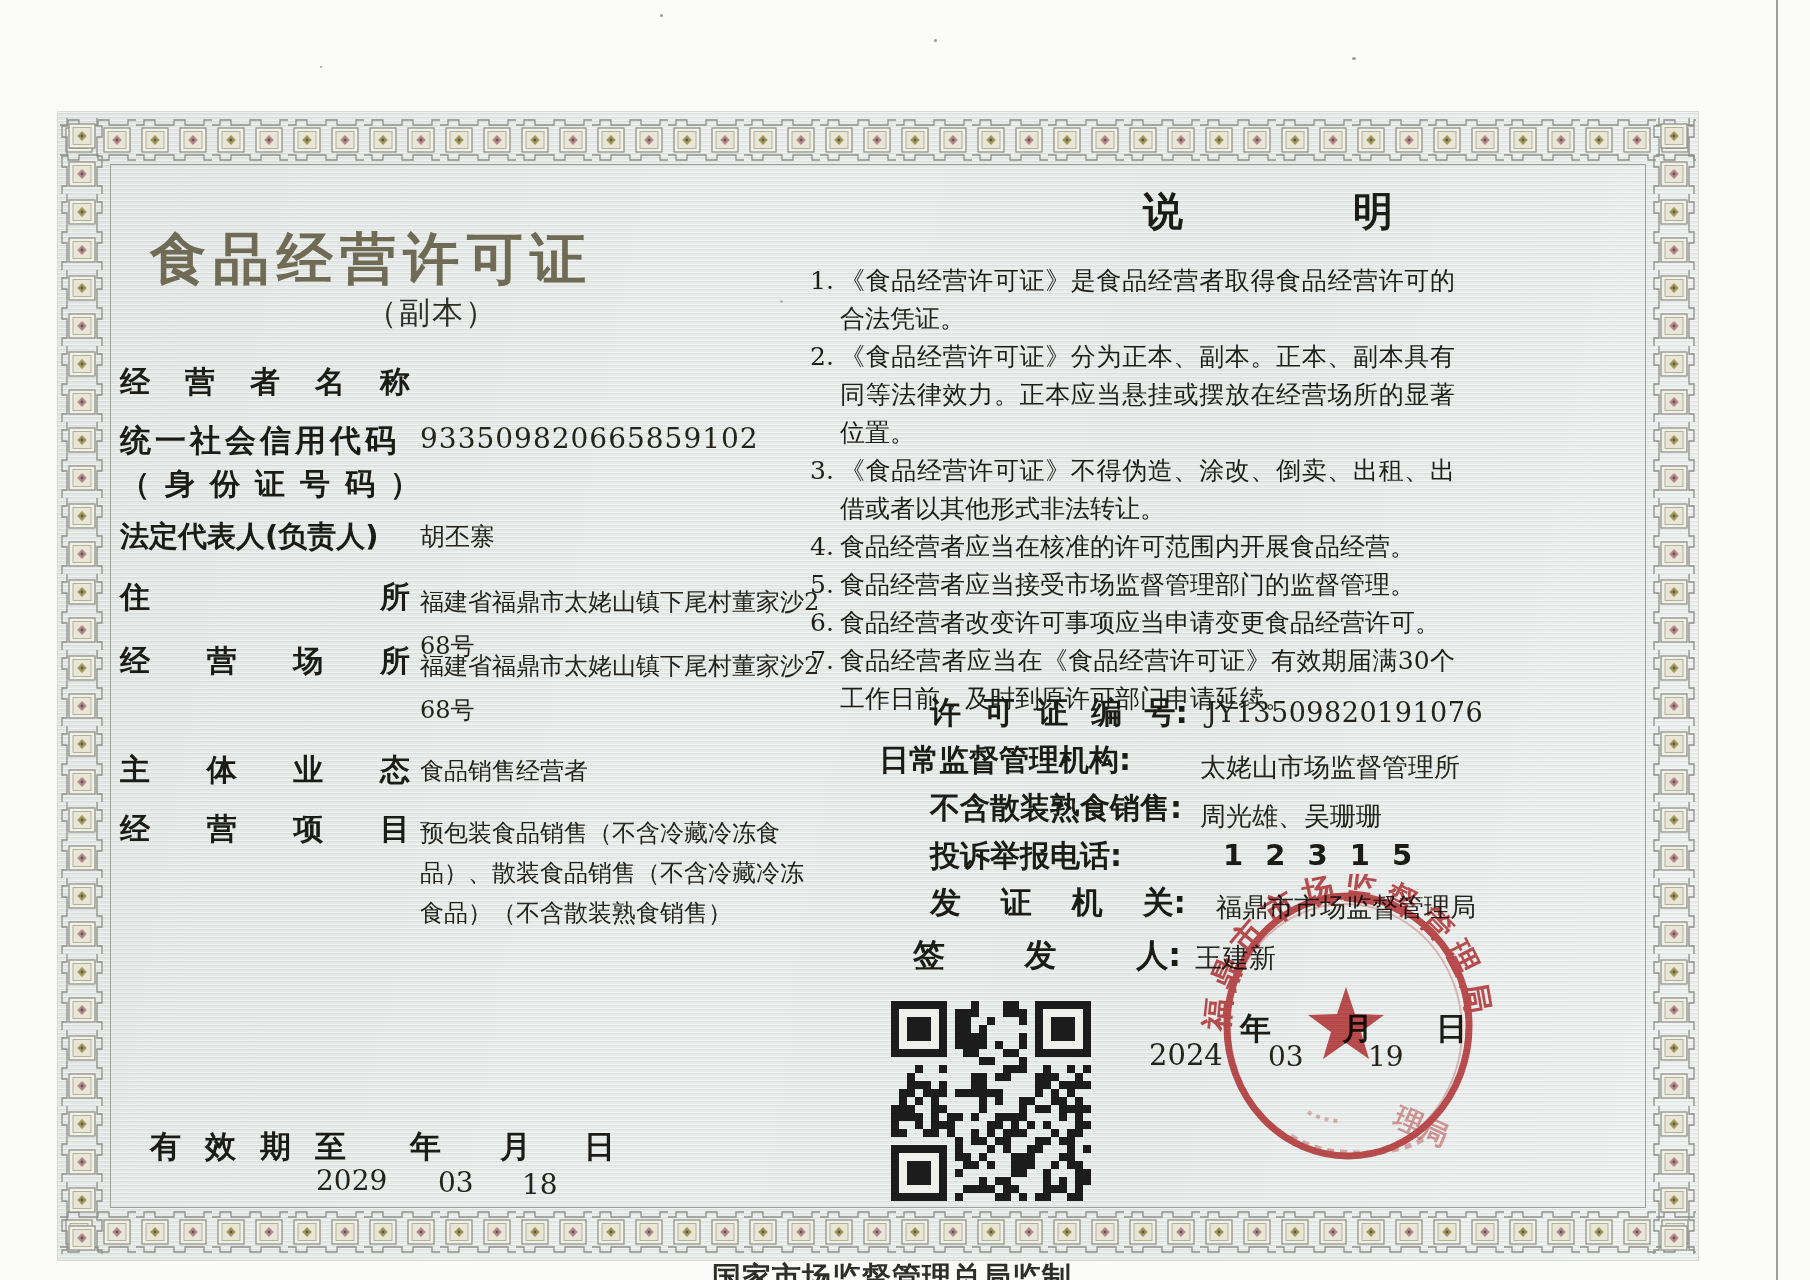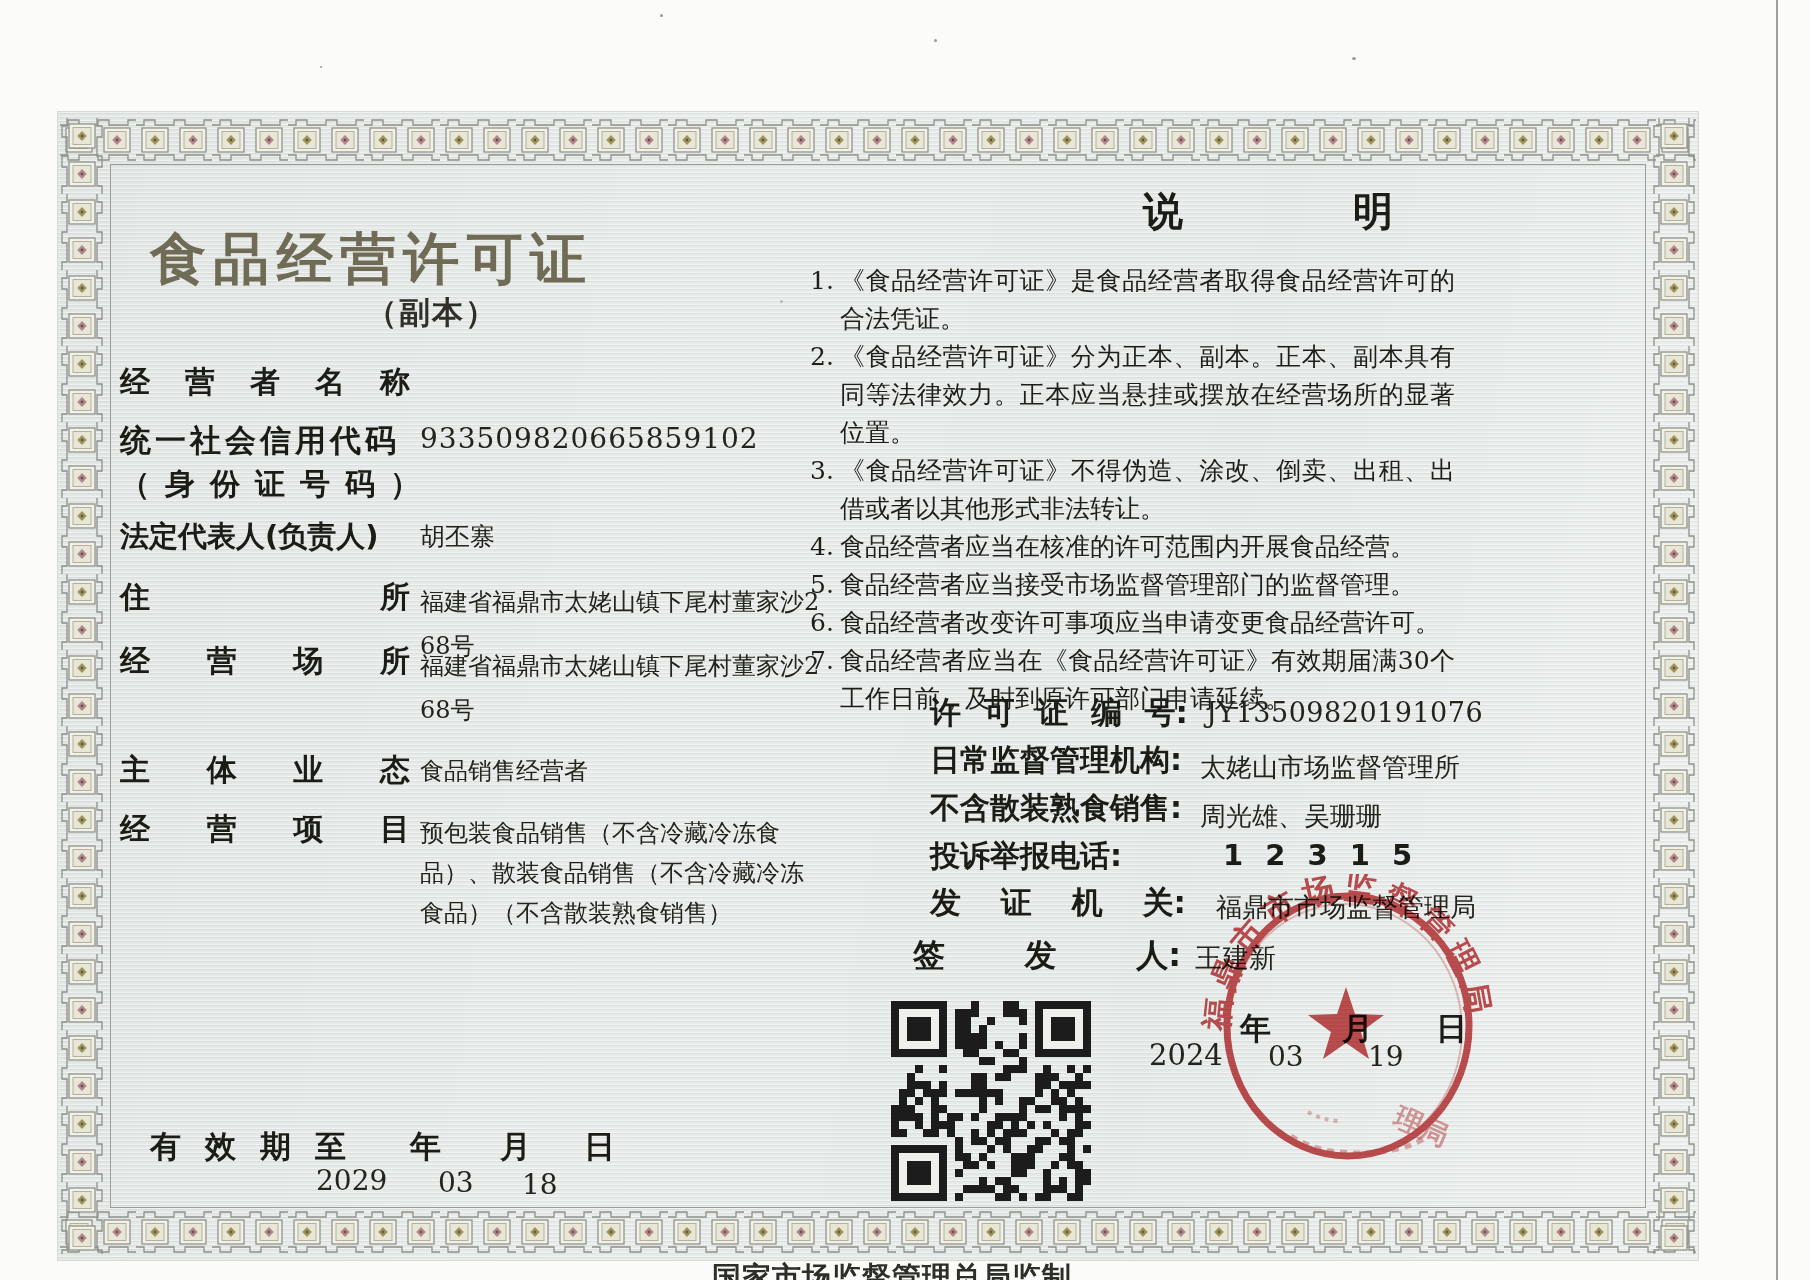--- a/index.html
+++ b/index.html
@@ -14,21 +14,21 @@
     box-shadow:0 0 0 1px #d8dad6;}
   .chain{position:absolute;}
   .inner-frame{position:absolute;left:52px;top:52px;width:1534px;height:1042px;
     border:1px solid #9aa098;pointer-events:none;}
   
   .lbl{font-family:"DejaVu Sans",sans-serif;font-weight:700;color:#1c1c16;}
   .spread{display:flex;justify-content:space-between;position:absolute;}
   .val{font-family:"DejaVu Serif",serif;color:#24241d;}
   .abs{position:absolute;}
   .title{font-family:"DejaVu Serif",serif;font-weight:700;color:#6f6b55;font-size:56px;}
-  .subtitle{font-family:"DejaVu Serif",serif;font-weight:700;color:#2f2f28;font-size:31px;letter-spacing:2px;text-align:center;}
+  .subtitle{font-family:"DejaVu Serif",serif;font-weight:400;color:#2f2f28;font-size:31px;letter-spacing:2px;text-align:center;}
   .notes-title{font-size:40px;}
   .note{display:flex;width:645px;font-family:"DejaVu Serif",serif;color:#1f1f19;
         font-size:25px;line-height:38px;}
   .note .num{width:30px;flex:0 0 30px;}
   .note .txt{flex:1;text-align:justify;}
   .wrapbox{word-break:break-all;line-height:44px;}
   .unit{font-size:31px;}
   .num-serif{font-family:"DejaVu Serif",serif;color:#24241d;margin-top:24px;}
   
   .stamp{mix-blend-mode:multiply;}
@@ -245,21 +245,21 @@
 
     <div class="spread lbl" style="left:872px;top:580px;width:258px;font-size:31px;">
         <span>许</span>
         <span>可</span>
         <span>证</span>
         <span>编</span>
         <span>号:</span>
       </div>
     <div class="abs val" style="left:1148px;top:585px;font-size:27px;letter-spacing:.5px;">JY13509820191076</div>
 
-    <div class="abs lbl" style="left:872px;top:628px;font-size:30px;">日常监督管理机构:</div>
+    <div class="abs lbl" style="left:821px;top:628px;font-size:30px;">日常监督管理机构:</div>
     <div class="abs val" style="left:1142px;top:638px;font-size:26px;">太姥山市场监督管理所</div>
 
     <div class="abs lbl" style="left:872px;top:676px;font-size:30px;">不含散装熟食销售:</div>
     <div class="abs val" style="left:1142px;top:687px;font-size:26px;">周光雄、吴珊珊</div>
 
     <div class="abs lbl" style="left:872px;top:724px;font-size:30px;">投诉举报电话:</div>
     <div class="abs lbl" style="left:1165px;top:726px;font-size:29px;letter-spacing:6px;text-align:right;">1 2 3 1 5</div>
 
     <div class="spread lbl" style="left:872px;top:770px;width:256px;font-size:31px;">
         <span>发</span>

